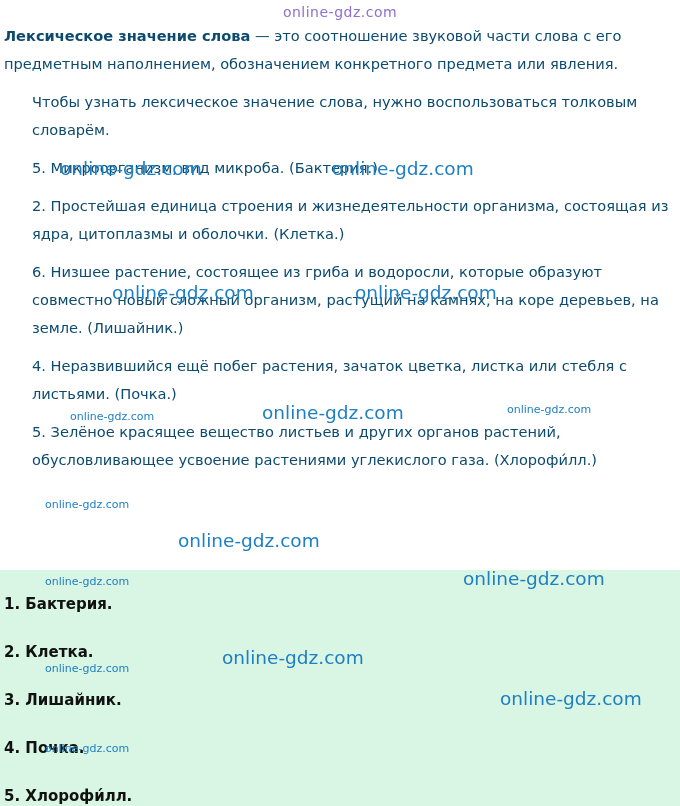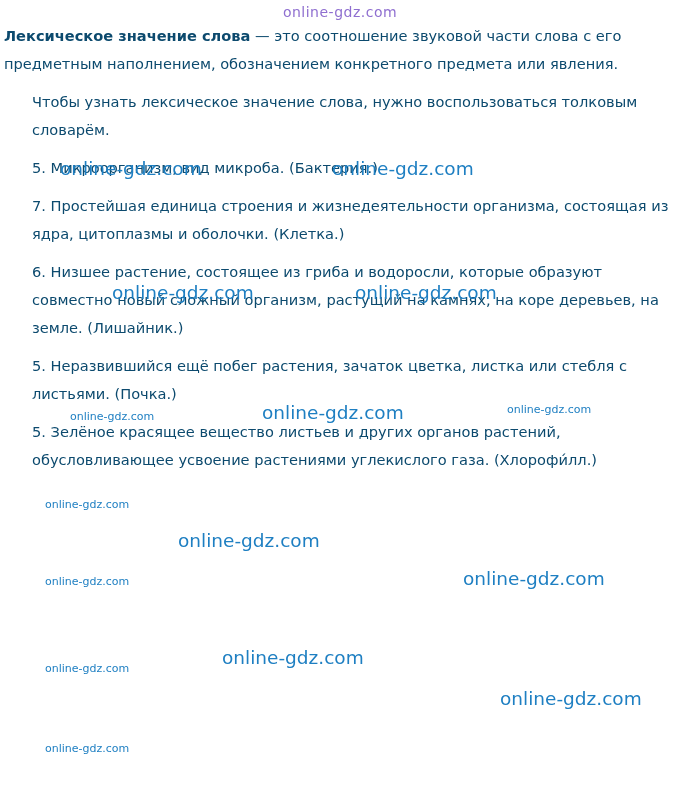--- a/index.html
+++ b/index.html
@@ -93,29 +93,36 @@
     <div class="top-wm">
       <span>online-gdz.com</span>
     </div>
 
     <p class="para"><span class="bold">Лексическое значение слова</span><span> — это соотношение звуковой части слова с его предметным наполнением, обозначением конкретного предмета или явления.</span></p>
 
     <p class="para spaced">Чтобы узнать лексическое значение слова, нужно воспользоваться толковым словарём.</p>
 
     <p class="para spaced">5. Микроорганизм, вид микроба. (Бактерия.)</p>
 
-    <p class="para spaced">7. Простейшая единица строения и жизнедеятельности организма, состоящая из ядра, цитоплазмы и оболочки. (Клетка.)</p>
+    <p class="para spaced">2. Простейшая единица строения и жизнедеятельности организма, состоящая из ядра, цитоплазмы и оболочки. (Клетка.)</p>
 
     <p class="para spaced">6. Низшее растение, состоящее из гриба и водоросли, которые образуют совместно новый сложный организм, растущий на камнях, на коре деревьев, на земле. (Лишайник.)</p>
 
-    <p class="para spaced">5. Неразвившийся ещё побег растения, зачаток цветка, листка или стебля с листьями. (Почка.)</p>
+    <p class="para spaced">4. Неразвившийся ещё побег растения, зачаток цветка, листка или стебля с листьями. (Почка.)</p>
 
     <p class="para spaced">5. Зелёное красящее вещество листьев и других органов растений, обусловливающее усвоение растениями углекислого газа. (Хлорофи́лл.)</p>
   </div>
 
+  <div class="answers">
+    <p class="ans-first">1. Бактерия.</p>
+    <p>2. Клетка.</p>
+    <p>3. Лишайник.</p>
+    <p>4. Почка.</p>
+    <p>5. Хлорофи́лл.</p>
+  </div>
 
   <div id="watermark-layer">
       <div class="wm wm-lg" style="left: 60px; top: 158px;">online-gdz.com</div>
       <div class="wm wm-lg" style="left: 332px; top: 158px;">online-gdz.com</div>
       <div class="wm wm-lg" style="left: 112px; top: 282px;">online-gdz.com</div>
       <div class="wm wm-lg" style="left: 355px; top: 282px;">online-gdz.com</div>
       <div class="wm wm-sm" style="left: 70px; top: 410px;">online-gdz.com</div>
       <div class="wm wm-lg" style="left: 262px; top: 402px;">online-gdz.com</div>
       <div class="wm wm-sm" style="left: 507px; top: 403px;">online-gdz.com</div>
       <div class="wm wm-sm" style="left: 45px; top: 498px;">online-gdz.com</div>

